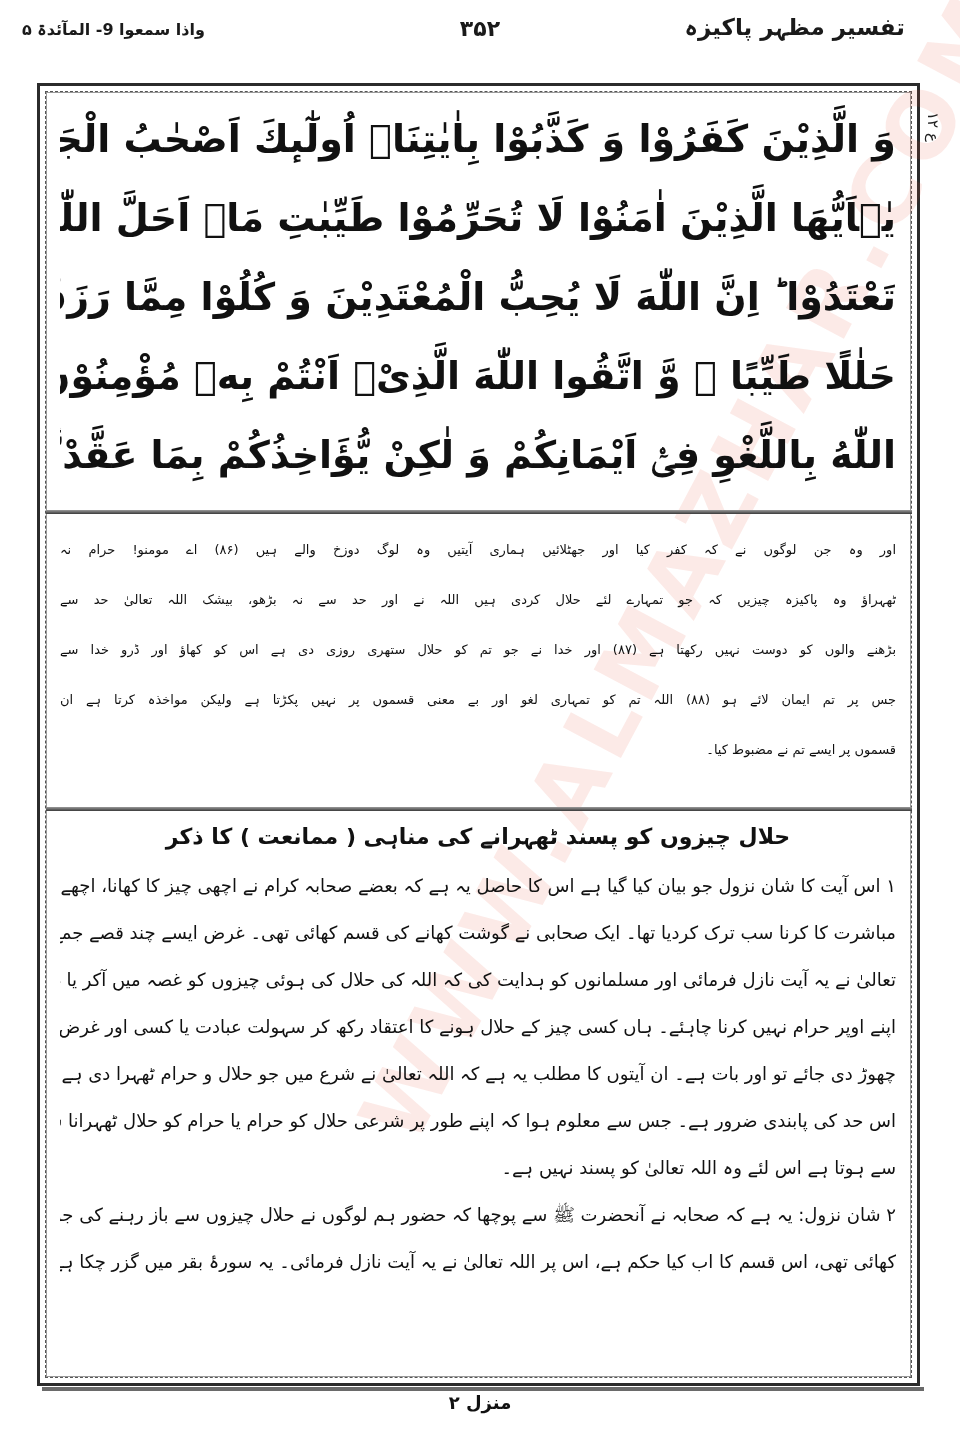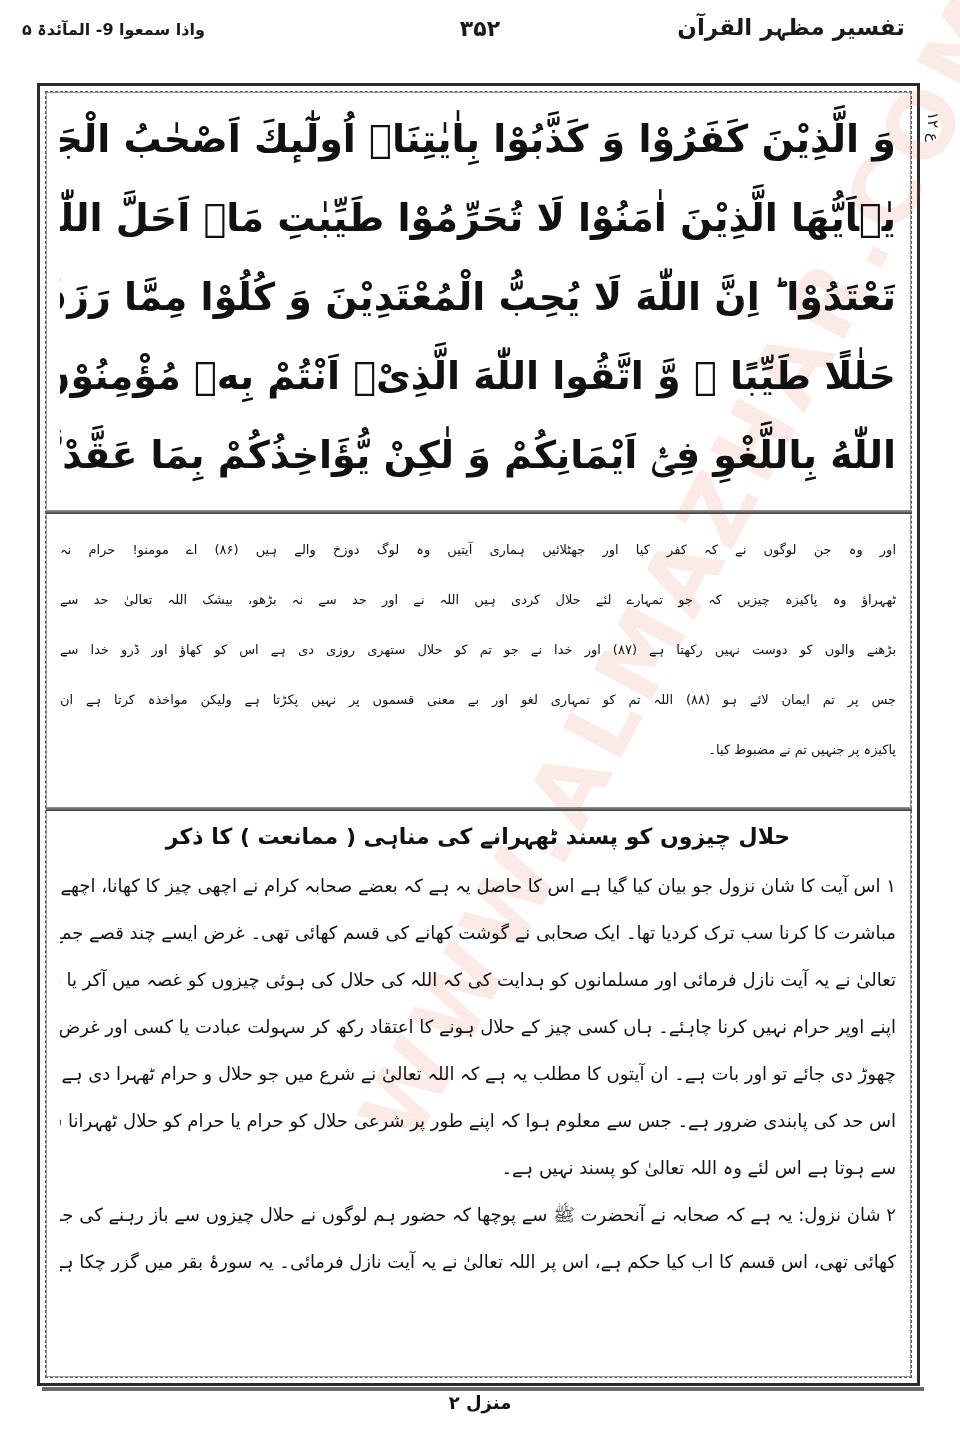--- a/index.html
+++ b/index.html
@@ -53,21 +53,21 @@
   .footer { position: absolute; left: 0; right: 0; top: 1392px; text-align: center; font-size: 18px; font-weight: bold; }
 
   
   .watermark { position: absolute; left: 120px; top: 640px; font-size: 90px; font-weight: bold;
                color: rgba(230, 80, 60, 0.12); transform: rotate(-62deg); transform-origin: center;
                white-space: nowrap; letter-spacing: 8px; pointer-events: none; width: 1000px; }
 </style>
 </head>
 <body>
 
-<div class="hdr hdr-right rtl">تفسیر مظہر القرآن</div>
+<div class="hdr hdr-right rtl">تفسیر مظہر پاکیزہ</div>
 <div class="hdr hdr-center rtl">۳۵۲</div>
 <div class="hdr hdr-left rtl">واذا سمعوا 9- المآئدۃ ۵</div>
 
 <div class="frame-outer"></div>
 <div class="frame-inner"></div>
 <div class="inner-shadow"></div>
 
 <div class="watermark">WWW.ALMAZHAR.COM</div>
 
 <div class="margin-mark rtl">ع ۱۲</div>
@@ -87,21 +87,21 @@
   <div class="line last">اللّٰهُ بِاللَّغْوِ فِیْۤ اَیْمَانِكُمْ وَ لٰكِنْ یُّؤَاخِذُكُمْ بِمَا عَقَّدْتُّمُ الْاَیْمَانَ ۚ</div>
 </div>
 
 <div class="divider" style="top: 510px;"></div>
 
 <div class="translation rtl">
   <div class="line">اور وہ جن لوگوں نے کہ کفر کیا اور جھٹلائیں ہماری آیتیں وہ لوگ دوزخ والے ہیں (۸۶) اے مومنو! حرام نہ</div>
   <div class="line">ٹھہراؤ وہ پاکیزہ چیزیں کہ جو تمہارے لئے حلال کردی ہیں اللہ نے اور حد سے نہ بڑھو، بیشک اللہ تعالیٰ حد سے</div>
   <div class="line">بڑھنے والوں کو دوست نہیں رکھتا ہے (۸۷) اور خدا نے جو تم کو حلال ستھری روزی دی ہے اس کو کھاؤ اور ڈرو خدا سے</div>
   <div class="line">جس پر تم ایمان لائے ہو (۸۸) اللہ تم کو تمہاری لغو اور بے معنی قسموں پر نہیں پکڑتا ہے ولیکن مواخذہ کرتا ہے ان</div>
-  <div class="line last">پاکیزہ پر جنہیں تم نے مضبوط کیا۔</div>
+  <div class="line last">قسموں پر ایسے تم نے مضبوط کیا۔</div>
 </div>
 
 <div class="divider" style="top: 807px;"></div>
 
 <div class="commentary rtl">
   <div class="heading">حلال چیزوں کو پسند ٹھہرانے کی مناہی ( ممانعت ) کا ذکر</div>
   <div class="line">
     <span>۱</span>
     <span>اس آیت کا شان نزول جو بیان کیا گیا ہے اس کا حاصل یہ ہے کہ بعضے صحابہ کرام نے اچھی چیز کا کھانا، اچھے کپڑے کا پہننا،</span>
   </div>

